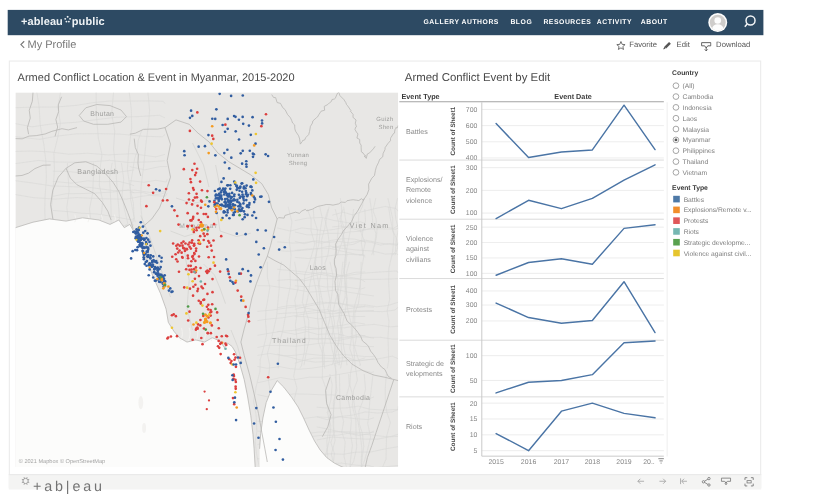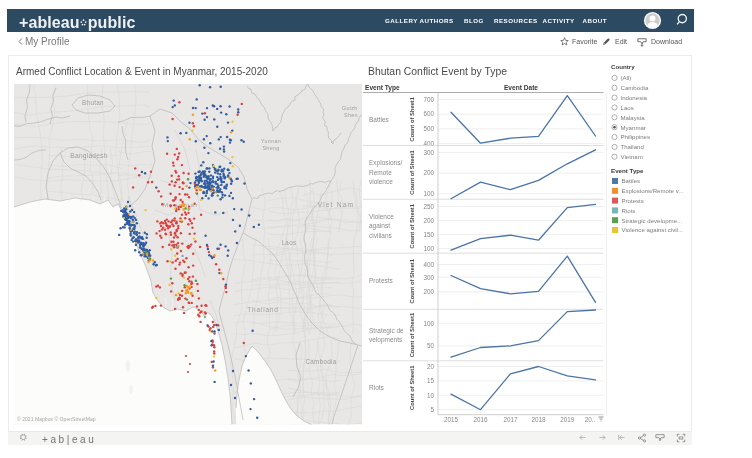--- a/index.html
+++ b/index.html
@@ -1,19 +1,19 @@
 <!DOCTYPE html>
 <html><head><meta charset="utf-8"><style>
 *{margin:0;padding:0;box-sizing:border-box}
 body{width:752px;height:458px;background:#fff;font-family:"Liberation Sans",sans-serif;position:relative;overflow:hidden}
 .abs{position:absolute}
 </style></head><body>
 
 <div class="abs" style="left:7px;top:9px;width:687px;height:23px;background:#2d4a63;"></div>
-<div class="abs" style="left:19px;top:13.5px;height:16px;color:#eef2f5;font-size:16px;font-weight:bold;letter-spacing:0.1px;">+ableau<svg width="7" height="8" viewBox="0 0 7 8" style="margin:0 0.5px 1px 0.5px;">
+<div class="abs" style="left:19px;top:13.5px;height:16px;color:#eef2f5;font-size:10px;font-weight:bold;letter-spacing:0.1px;">+ableau<svg width="7" height="8" viewBox="0 0 7 8" style="margin:0 0.5px 1px 0.5px;">
       <circle cx="3.5" cy="1.2" r="0.85" fill="#eef2f5"></circle>
       <circle cx="1.3" cy="3.1" r="0.85" fill="#eef2f5"></circle>
       <circle cx="5.7" cy="3.1" r="0.85" fill="#eef2f5"></circle>
       <circle cx="2.4" cy="5.6" r="0.85" fill="#eef2f5"></circle>
       <circle cx="4.6" cy="5.6" r="0.85" fill="#eef2f5"></circle>
     </svg>public</div>
 <div class="abs" style="left:385px;top:17px;color:#fff;font-size:6.2px;font-weight:bold;letter-spacing:0.5px;">GALLERY</div>
 <div class="abs" style="left:419.5px;top:17px;color:#fff;font-size:6.2px;font-weight:bold;letter-spacing:0.5px;">AUTHORS</div>
 <div class="abs" style="left:464px;top:17px;color:#fff;font-size:6.2px;font-weight:bold;letter-spacing:0.5px;">BLOG</div>
 <div class="abs" style="left:494px;top:17px;color:#fff;font-size:6.2px;font-weight:bold;letter-spacing:0.5px;">RESOURCES</div>
@@ -50,35 +50,35 @@
 <div class="abs" style="left:615px;top:38px;color:#555;font-size:7px;">Edit</div>
 <svg class="abs" style="left:637px;top:36.5px" width="10" height="11" viewBox="0 0 24 26">
     <path d="M2 4h20v7h-6.6l-3.4 4.6L8.6 11H2z" fill="none" stroke="#555" stroke-width="2"></path>
     <line x1="12" y1="14" x2="12" y2="22" stroke="#555" stroke-width="2"></line>
     <path d="M8.8 18.8L12 22l3.2-3.2" fill="none" stroke="#555" stroke-width="2"></path>
   </svg>
 <div class="abs" style="left:651px;top:38px;color:#555;font-size:7px;">Download</div>
 
 <div class="abs" style="left:8px;top:55px;width:684px;height:389px;border:1px solid #ececec;background:#fff;"></div>
 <div class="abs" style="left:16px;top:66px;color:#4a4a4a;font-size:10px;">Armed Conflict Location &amp; Event in Myanmar, 2015-2020</div>
-<div class="abs" style="left:368px;top:66px;color:#4a4a4a;font-size:10.4px;">Bhutan Conflict Event by Type</div>
+<div class="abs" style="left:368px;top:66px;color:#4a4a4a;font-size:10.4px;">Armed Conflict Event by Edit</div>
 
 <div class="abs" style="left:8px;top:431px;width:684px;height:14px;background:#f4f4f3;border-top:1px solid #e9e9e9;"></div>
 <svg class="abs" style="left:18.5px;top:433px" width="8.5" height="8.5" viewBox="0 0 16 16">
     <circle cx="8" cy="8" r="4.4" fill="none" stroke="#8a8a8a" stroke-width="1.2"></circle>
     <line x1="12.2" y1="9.8" x2="14.3" y2="10.6" stroke="#8a8a8a" stroke-width="1.5"></line>
     <line x1="9.8" y1="12.2" x2="10.6" y2="14.3" stroke="#8a8a8a" stroke-width="1.5"></line>
     <line x1="6.2" y1="12.2" x2="5.4" y2="14.3" stroke="#8a8a8a" stroke-width="1.5"></line>
     <line x1="3.8" y1="9.8" x2="1.7" y2="10.6" stroke="#8a8a8a" stroke-width="1.5"></line>
     <line x1="3.8" y1="6.2" x2="1.7" y2="5.4" stroke="#8a8a8a" stroke-width="1.5"></line>
     <line x1="6.2" y1="3.8" x2="5.4" y2="1.7" stroke="#8a8a8a" stroke-width="1.5"></line>
     <line x1="9.8" y1="3.8" x2="10.6" y2="1.7" stroke="#8a8a8a" stroke-width="1.5"></line>
     <line x1="12.2" y1="6.2" x2="14.3" y2="5.4" stroke="#8a8a8a" stroke-width="1.5"></line>
   </svg>
-<div class="abs" style="left:42px;top:434px;color:#737373;font-size:10px;letter-spacing:2.6px;">+ab|eau</div>
+<div class="abs" style="left:30px;top:434px;color:#737373;font-size:13px;letter-spacing:2.6px;">+ab|eau</div>
 
 <svg class="abs" style="left:578px;top:433px" width="9" height="9" viewBox="0 0 24 24">
     <path d="M20 12H5M11 6l-6 6 6 6" fill="none" stroke="#999" stroke-width="1.8"></path>
   </svg>
 <svg class="abs" style="left:598px;top:433px" width="9" height="9" viewBox="0 0 24 24">
     <path d="M4 12h15M13 6l6 6-6 6" fill="none" stroke="#999" stroke-width="1.8"></path>
   </svg>
 <svg class="abs" style="left:617px;top:433px" width="9" height="9" viewBox="0 0 24 24">
     <path d="M20 12H8M13 6l-6 6 6 6" fill="none" stroke="#999" stroke-width="1.8"></path>
     <line x1="4.5" y1="5" x2="4.5" y2="19" stroke="#999" stroke-width="1.8"></line>

